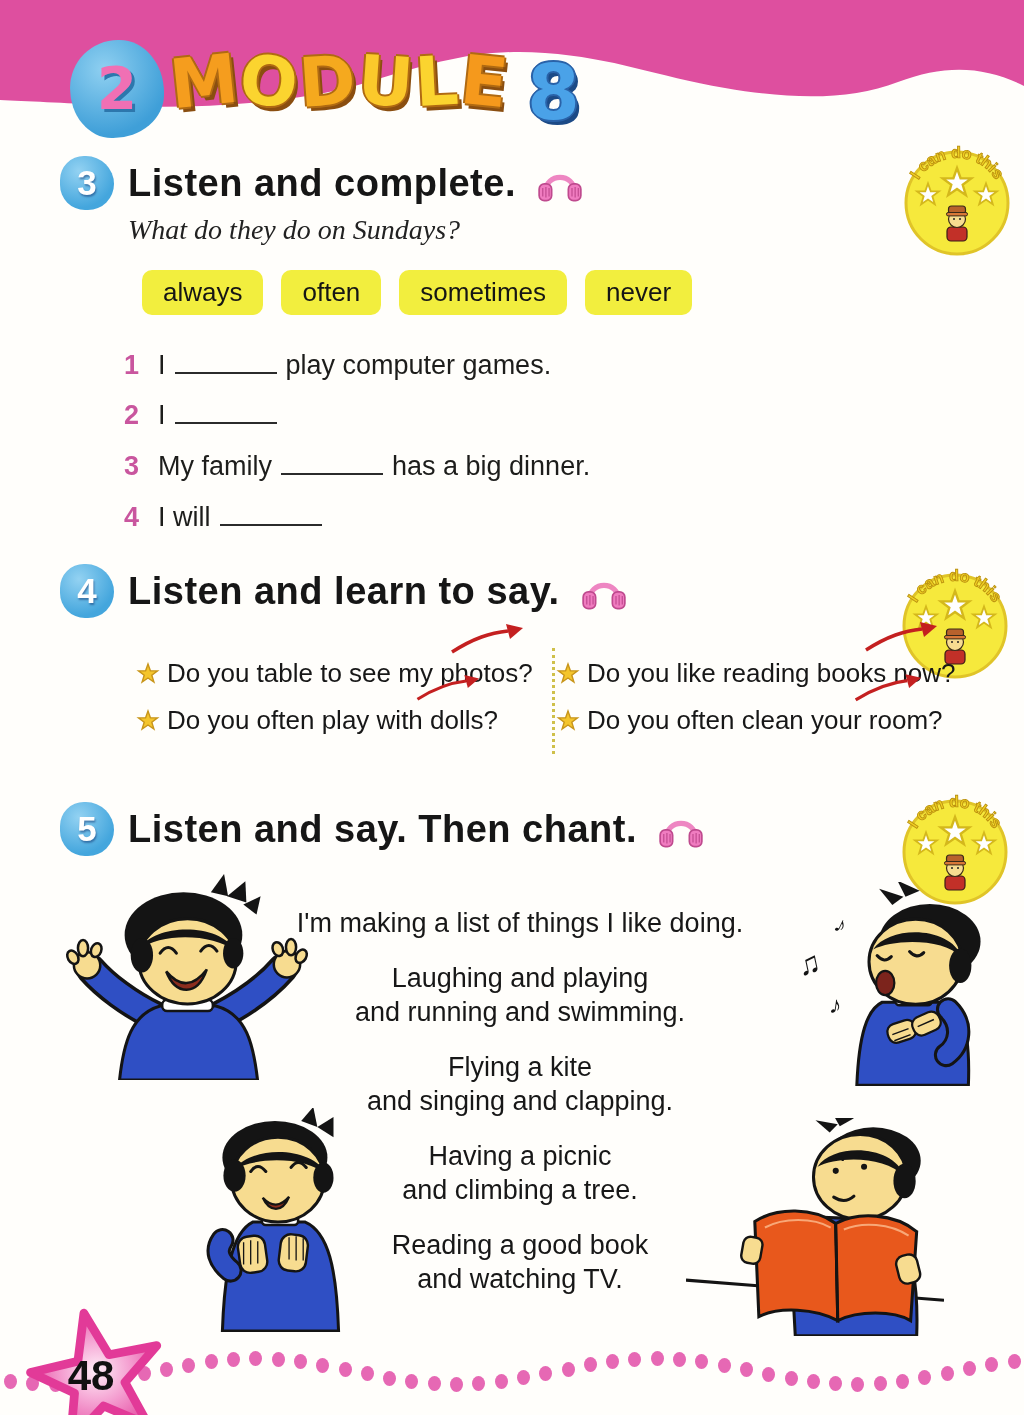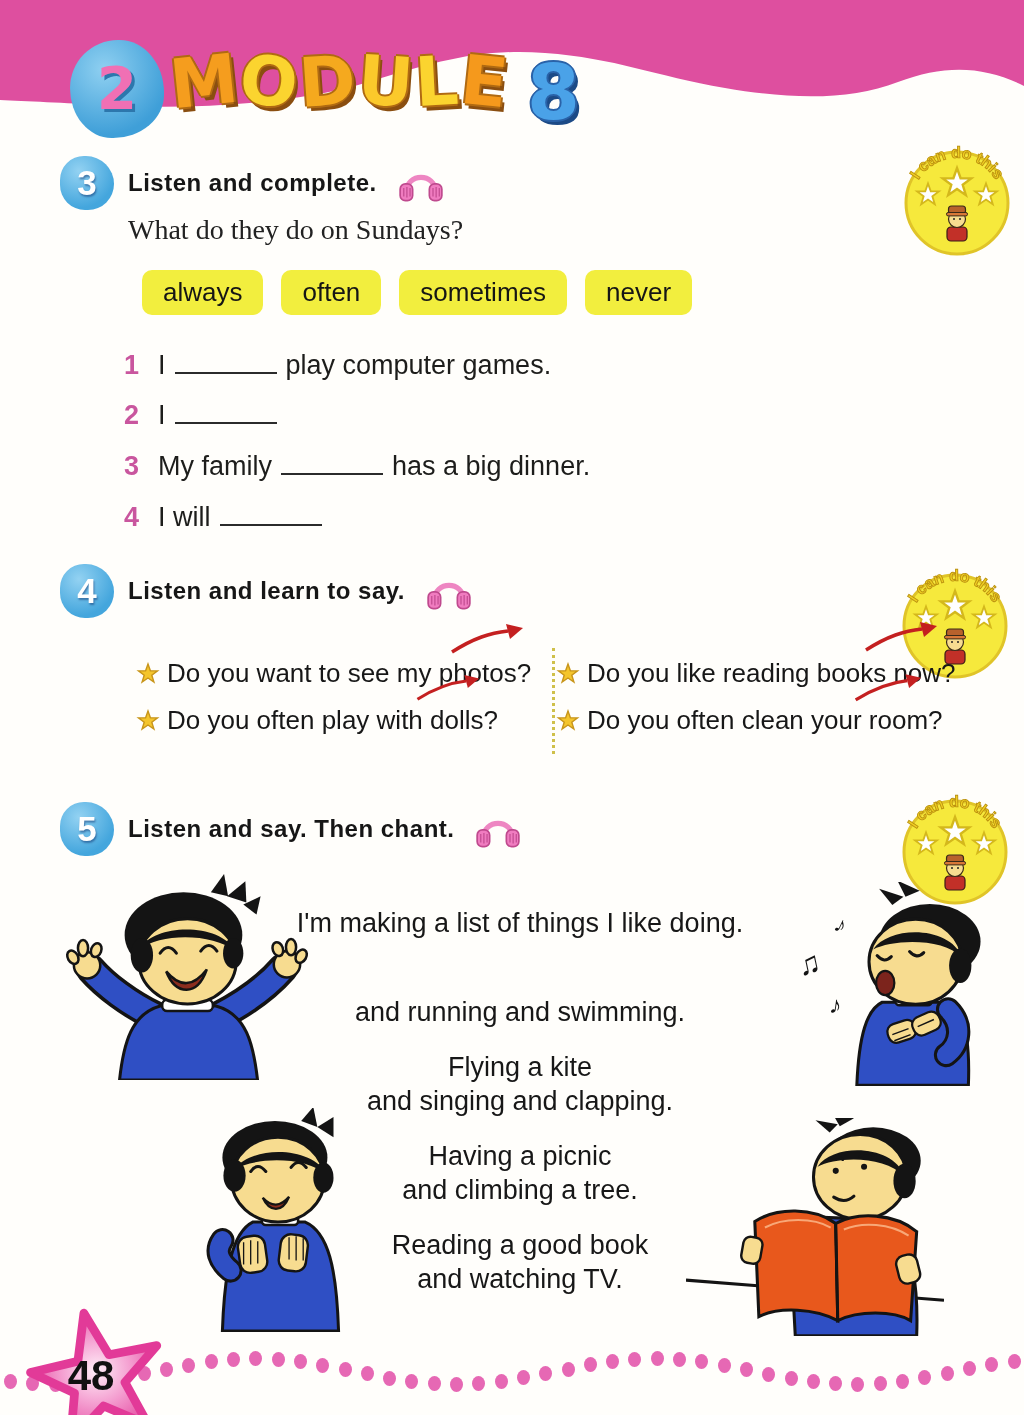--- a/index.html
+++ b/index.html
@@ -21,28 +21,28 @@
   .module-num{display:inline-block;font-family:"DejaVu Sans",sans-serif;font-size:76px;font-weight:bold;
     color:#4aa2e8;margin-left:18px;margin-top:6px;
     text-shadow:2px 0 0 #2a62a8,-2px 0 0 #2a62a8,0 2px 0 #2a62a8,0 -2px 0 #2a62a8,4px 5px 0 #1c4a86;}
 
   
   .sec-head{position:absolute;display:flex;align-items:center;gap:14px;}
   .num-circle{width:54px;height:54px;flex:0 0 54px;
     background:radial-gradient(circle at 35% 28%,#93d2f2,#44a6dd 70%);
     border-radius:46% 54% 50% 48%;display:flex;align-items:center;justify-content:center;
     color:#fff;font-size:35px;font-weight:bold;text-shadow:1px 2px 2px rgba(20,60,120,.55);}
-  .sec-title{font-size:24px;font-weight:bold;letter-spacing:.5px;color:#161616;}
+  .sec-title{font-size:38px;font-weight:bold;letter-spacing:.5px;color:#161616;}
   .hp{margin-left:6px;margin-top:6px;}
 
   .badge{position:absolute;}
 
   
   .prompt{position:absolute;left:128px;top:214px;font-family:"Liberation Serif",serif;
-    font-size:28px;color:#222;}
+    font-style:italic;font-size:28px;color:#222;}
   .word-bank{position:absolute;left:142px;top:270px;display:flex;gap:18px;align-items:center;}
   .chip{background:#f2ee3e;border-radius:10px;padding:7px 21px;font-size:26px;color:#151515;}
   .fill-item{position:absolute;left:124px;font-size:27px;display:flex;align-items:baseline;}
   .fill-num{color:#c9569e;font-weight:bold;width:34px;flex:0 0 34px;}
   .blank{display:inline-block;width:102px;border-bottom:2.5px solid #2b2b2b;height:1em;margin:0 9px;}
 
   
   .question{position:absolute;display:flex;align-items:center;gap:7px;font-size:26px;color:#171717;}
   .divider{position:absolute;left:552px;top:648px;height:106px;border-left:3px dotted #cfc04a;}
   .arrow{position:absolute;}
@@ -192,21 +192,21 @@
       <rect x="3" y="18" width="12" height="16" rx="5" fill="#f07cc0" stroke="#bf4a8e" stroke-width="1.6"></rect>
       <rect x="31" y="18" width="12" height="16" rx="5" fill="#f07cc0" stroke="#bf4a8e" stroke-width="1.6"></rect>
       <path d="M6.5,22 v8 M9.5,21 v10 M12.5,22 v8 M34.5,22 v8 M37.5,21 v10 M40.5,22 v8" stroke="#bf4a8e" stroke-width="1.1"></path>
     </svg>
   </div>
 
   <div class="question" style="left:136px;top:658px">
     <svg width="24" height="24" viewBox="-12 -12 24 24">
       <polygon points="0,-10 2.4,-3.2 9.5,-3.1 3.8,1.2 5.9,8.1 0,4 -5.9,8.1 -3.8,1.2 -9.5,-3.1 -2.4,-3.2" fill="#f4c52c" stroke="#c8951a" stroke-width="1.4"></polygon>
     </svg>
-    <span>Do you want to see my photos?</span>
+    <span>Do you table to see my photos?</span>
   </div>
   <div class="question" style="left:136px;top:705px">
     <svg width="24" height="24" viewBox="-12 -12 24 24">
       <polygon points="0,-10 2.4,-3.2 9.5,-3.1 3.8,1.2 5.9,8.1 0,4 -5.9,8.1 -3.8,1.2 -9.5,-3.1 -2.4,-3.2" fill="#f4c52c" stroke="#c8951a" stroke-width="1.4"></polygon>
     </svg>
     <span>Do you often play with dolls?</span>
   </div>
   <div class="question" style="left:556px;top:658px">
     <svg width="24" height="24" viewBox="-12 -12 24 24">
       <polygon points="0,-10 2.4,-3.2 9.5,-3.1 3.8,1.2 5.9,8.1 0,4 -5.9,8.1 -3.8,1.2 -9.5,-3.1 -2.4,-3.2" fill="#f4c52c" stroke="#c8951a" stroke-width="1.4"></polygon>
@@ -245,21 +245,21 @@
     <svg class="hp" width="48" height="42" viewBox="0 0 46 40">
       <path d="M9,26 C9,7 37,7 37,26" fill="none" stroke="#ee86c2" stroke-width="5"></path>
       <rect x="3" y="18" width="12" height="16" rx="5" fill="#f07cc0" stroke="#bf4a8e" stroke-width="1.6"></rect>
       <rect x="31" y="18" width="12" height="16" rx="5" fill="#f07cc0" stroke="#bf4a8e" stroke-width="1.6"></rect>
       <path d="M6.5,22 v8 M9.5,21 v10 M12.5,22 v8 M34.5,22 v8 M37.5,21 v10 M40.5,22 v8" stroke="#bf4a8e" stroke-width="1.1"></path>
     </svg>
   </div>
 
   <div class="chant">
     <p class="stanza"><span>I'm making a list of things I like doing.</span></p>
-    <p class="stanza"><br>
+    <p class="stanza"><span>Laughing and playing</span><br>
        <span>and running and swimming.</span></p>
     <p class="stanza"><span>Flying a kite</span><br>
        <span>and singing and clapping.</span></p>
     <p class="stanza"><span>Having a picnic</span><br>
        <span>and climbing a tree.</span></p>
     <p class="stanza"><span>Reading a good book</span><br>
        <span>and watching TV.</span></p>
   </div>
 
   <svg class="illus" style="left:58px;top:872px" width="255" height="208" viewBox="0 0 250 205">

